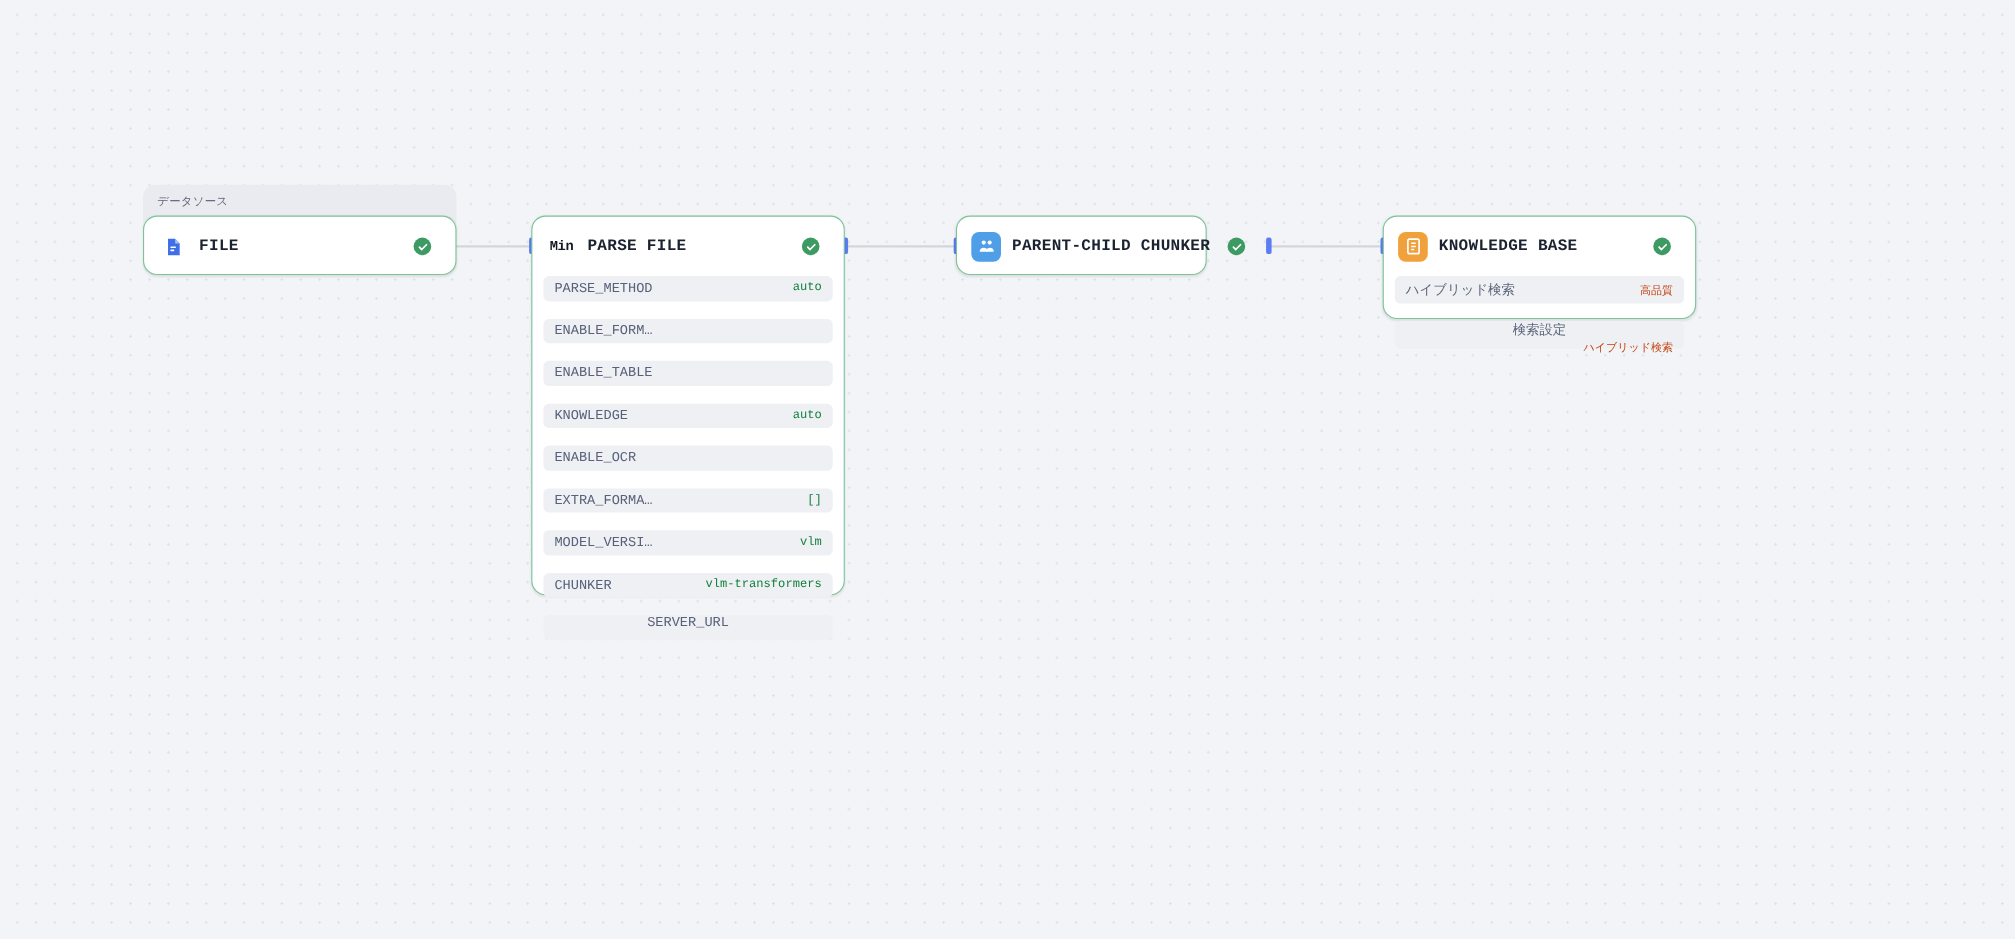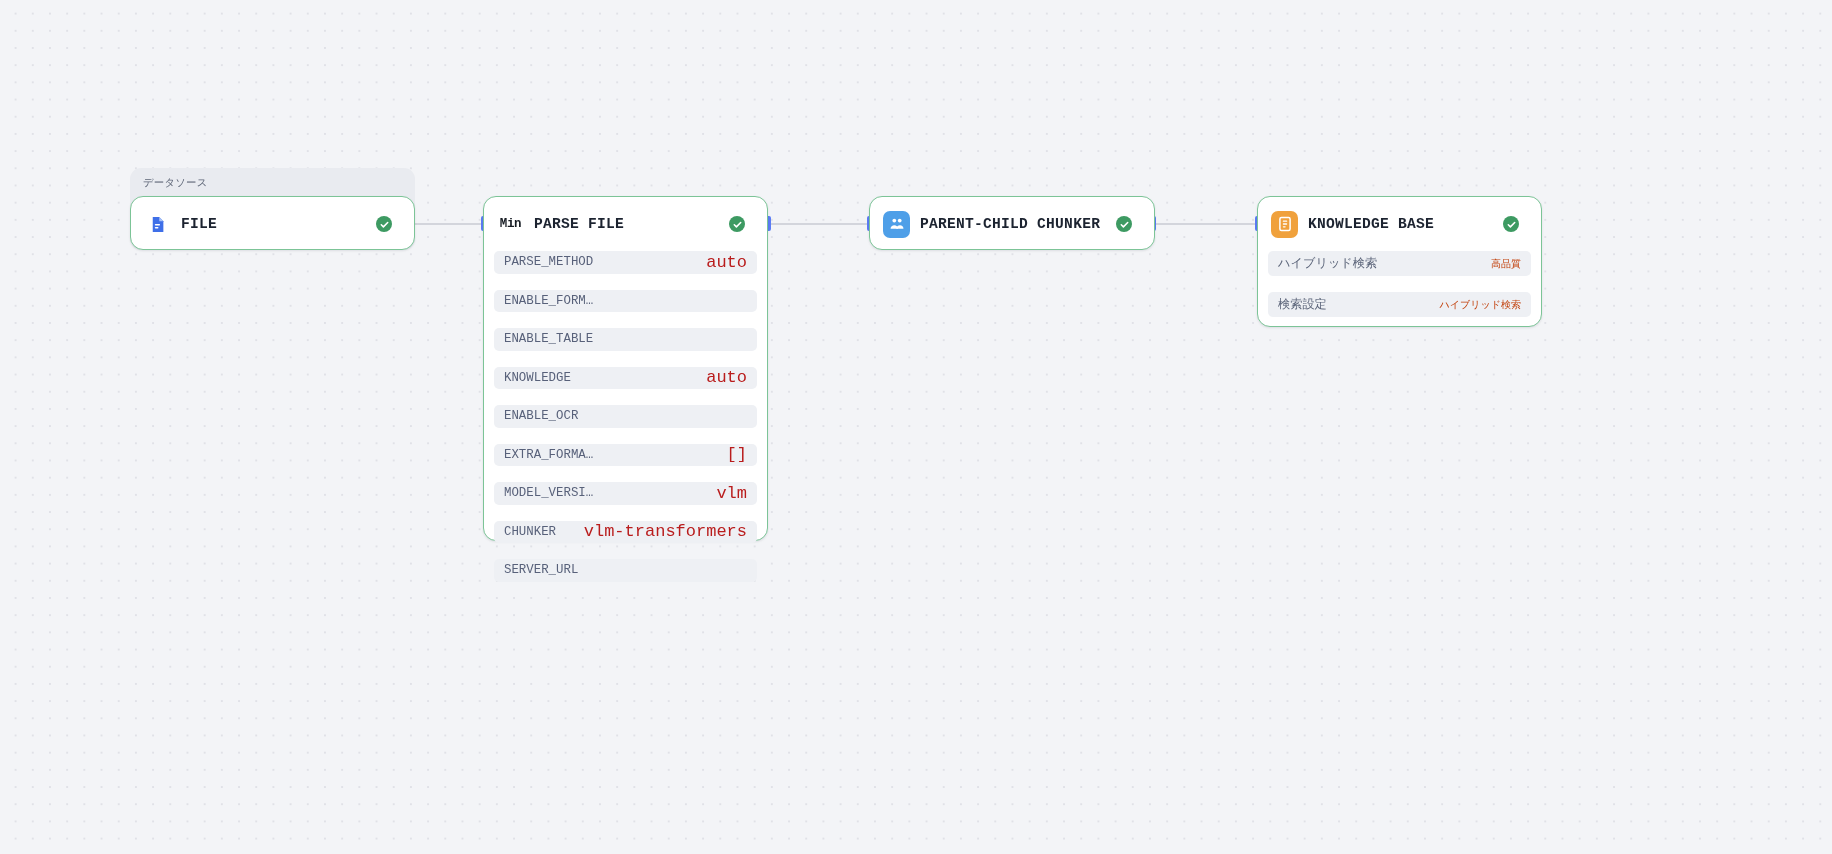--- a/index.html
+++ b/index.html
@@ -89,29 +89,29 @@
   .params { padding: 0 10px 10px 10px; }
   .prow {
     display: flex;
     align-items: center;
     height: 22.5px;
     background: #eef0f4;
     border-radius: 5px;
     margin-bottom: 16px;
     padding: 0 10px;
   }
-  .prow:last-child { margin-bottom: 12px; }
+  .prow:last-child { margin-bottom: 12px; flex-direction: column; }
   .pkey {
     font-size: 12.4px;
     color: #58617a;
     white-space: nowrap;
   }
   .pval {
-    font-size: 17px;
-    color: #b91c1c;
+    font-size: 11px;
+    color: #15803d;
     margin-left: auto;
     white-space: nowrap;
   }
   .prow.jp .pkey { font-size: 12.2px; color: #5b6479; }
   .prow.jp .pval { font-size: 10px; color: #c2410c; }
 
   
   .group-frame {
     position: absolute;
     background: #e9ebf0;
@@ -223,41 +223,41 @@
         <span class="pkey">CHUNKER</span>
         <span class="pval">vlm-transformers</span>
       </div>
       <div class="prow">
         <span class="pkey">SERVER_URL</span>
         <span class="pval"></span>
       </div>
     </div>
   </div>
 
-  <div class="node" style="left:869px; top:196px; width:286px; height:54px;">
+  <div class="node" style="left:869px; top:196px; width:228px; height:54px;">
     <div class="node-head">
       <div class="icon-tile blue">
         <svg width="18" height="18" viewBox="0 0 24 24" aria-hidden="true">
           <circle cx="8.4" cy="7.4" r="2.5" fill="#ffffff"></circle>
           <circle cx="15.6" cy="7.4" r="2.5" fill="#ffffff"></circle>
           <path d="M3.4 18.4c0-2.9 2.3-4.7 5-4.7s5 1.8 5 4.7z" fill="#ffffff"></path>
           <path d="M11 18.4c0-2.9 2.3-4.7 5-4.7s4.6 1.8 4.6 4.7z" fill="#ffffff"></path>
         </svg>
       </div>
       <div class="node-title">PARENT-CHILD CHUNKER</div>
       <div class="check" style="margin-left:6px;">
         <svg width="11" height="11" viewBox="0 0 24 24" aria-hidden="true">
           <path d="M5 12.5l4.6 4.6L19 7.6" fill="none" stroke="#ffffff" stroke-width="3.4" stroke-linecap="round" stroke-linejoin="round"></path>
         </svg>
       </div>
       <div class="spacer"></div>
     </div>
   </div>
 
-  <div class="node" style="left:1257px; top:196px; width:285px; height:131px;">
+  <div class="node" style="left:1257px; top:196px; width:285px; height:94px;">
     <div class="node-head">
       <div class="icon-tile orange">
         <svg width="18" height="18" viewBox="0 0 24 24" aria-hidden="true">
           <rect x="5.2" y="3.2" width="13.6" height="17.6" rx="2.1" fill="none" stroke="#ffffff" stroke-width="2"></rect>
           <rect x="9" y="7.3" width="6" height="1.8" rx="0.9" fill="#ffffff"></rect>
           <rect x="9" y="11.1" width="6" height="1.8" rx="0.9" fill="#ffffff"></rect>
           <rect x="9" y="14.9" width="4" height="1.8" rx="0.9" fill="#ffffff"></rect>
         </svg>
       </div>
       <div class="node-title">KNOWLEDGE BASE</div>

